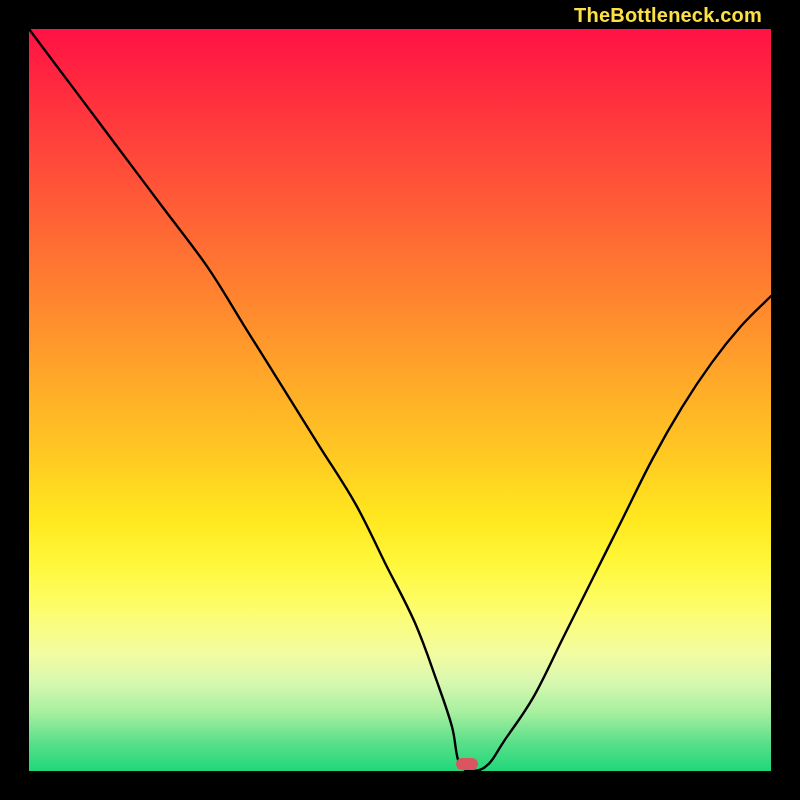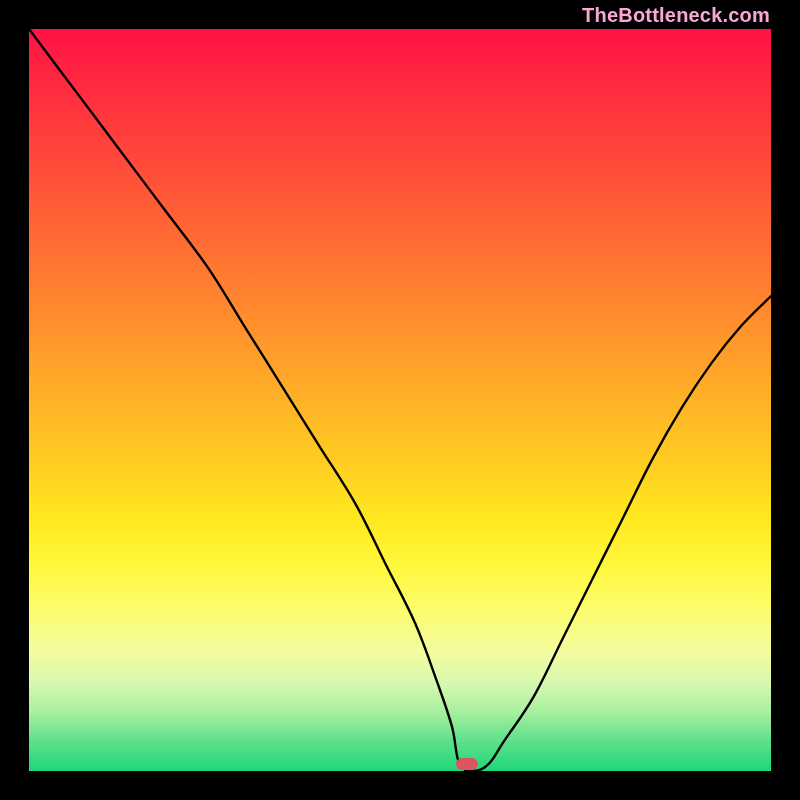--- a/index.html
+++ b/index.html
@@ -56,24 +56,24 @@
     position: absolute;
     width: 22px;
     height: 12px;
     border-radius: 6px;
     transform: translate(-50%, -50%);
     pointer-events: none;
   }
   .watermark {
     position: absolute;
     top: 4px;
-    right: 30px;
+    right: 38px;
     font-size: 20px;
     font-weight: 600;
-    color: #f9a8d4;
+    color: #fde047;
     letter-spacing: 0.2px;
     pointer-events: none;
   }
 </style>
 </head>
 <body>
 
 <div class="frame">
   <div class="plot">
     <svg class="curve" viewBox="0 0 742 742" preserveAspectRatio="none">

